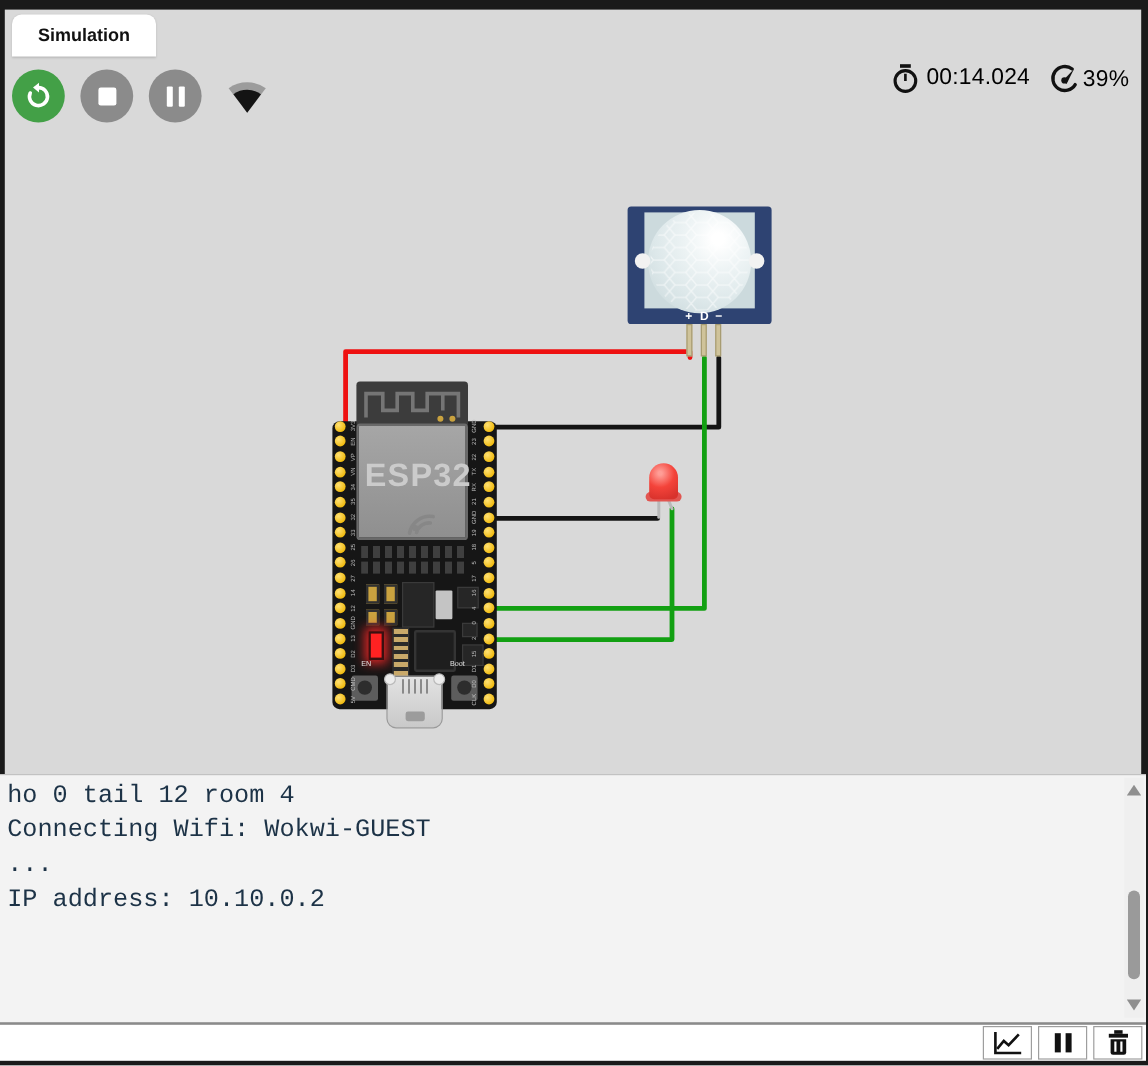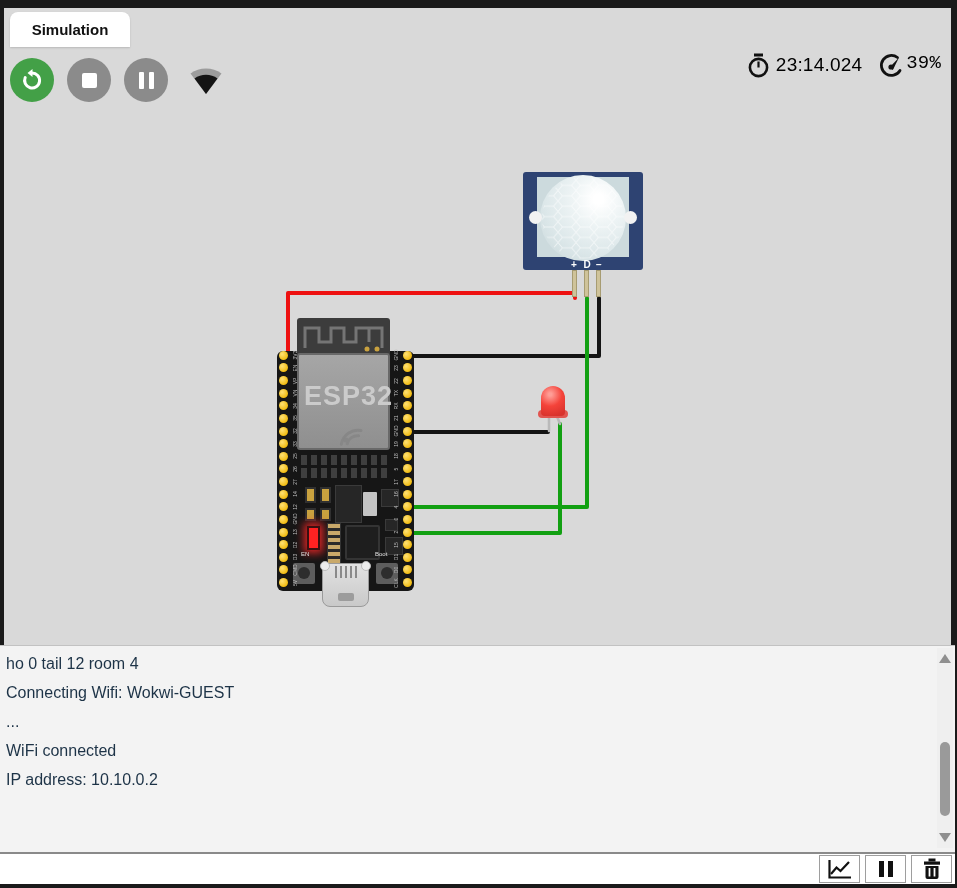--- a/index.html
+++ b/index.html
@@ -16,21 +16,21 @@
   .cbtn.green { background:var(--c-accent_green,#43a047); }
   .cbtn.gray  { background:var(--c-button_gray,#8b8b8b); }
   .stop-square { width:15px; height:15px; background:#fff; border-radius:2px; }
   .pause-bars { display:flex; gap:5px; }
   .pause-bars i { display:block; width:5px; height:17px; background:#fff; border-radius:1px; }
   .wifi-ind { margin-left:6px; width:38px; height:32px; background:transparent; border:none; padding:0; cursor:pointer; }
 
   .stats { position:absolute; right:10px; top:44px; display:flex; align-items:center; gap:6px;
            font-size:19px; color:#000; }
   .stats .num { letter-spacing:.2px; }
-  .gauge-wrap { margin-left:10px; display:flex; align-items:flex-start; gap:2px;font-family:Liberation Mono, monospace; }
+  .gauge-wrap { margin-left:10px; display:flex; align-items:flex-end; gap:2px; }
 
   
   .circuit { position:absolute; inset:0; }
   .wires { position:absolute; left:0; top:0; }
 
   
   .pir { position:absolute; left:519px; top:164px; width:120px; height:98px; background:var(--c-pir_board_blue,#2e4372); border-radius:3px; }
   .pir .lens { position:absolute; left:14px; top:5px; width:92px; height:80px; background:#ccdadd; }
   .pir .dome { position:absolute; left:3px; top:-2px; width:86px; height:86px; border-radius:50%;
                background:radial-gradient(circle at 68% 28%, #ffffff 6%, #eef4f5 30%, #dde8ea 62%, #c7d6d9 100%); }
@@ -77,21 +77,21 @@
   .pin-col.right .pin-row { justify-content:flex-end; }
   .pin-dot { width:9px; height:9px; border-radius:50%; flex:0 0 9px;
              background:radial-gradient(circle at 35% 35%, #ffe175, #f0b90b 75%); }
   .pin-label { display:inline-block; width:14px; font-size:5px; color:#bdbdbd; text-align:center;
                transform:rotate(-90deg); white-space:nowrap; }
 
   
   .console { position:absolute; left:0; top:645px; width:955px; height:207px; background:var(--c-console_bg,#f3f3f3);
              border-top:1px solid #c2c2c2; }
   .console-text { position:absolute; left:6px; top:3px; right:22px; bottom:0;
-                  font-family:Liberation Sans, sans-serif; font-size:16px; line-height:29px;
+                  font-family:Liberation Mono, monospace; font-size:21px; line-height:29px;
                   color:var(--c-console_text,#1d3347); white-space:pre; overflow:hidden; }
   .scrollbar { position:absolute; right:2px; top:2px; width:16px; height:200px; background:#efefef; }
   .sb-arrow { position:absolute; left:2px; width:0; height:0; border-left:6px solid transparent; border-right:6px solid transparent; cursor:pointer; }
   .sb-arrow.up { top:6px; border-bottom:9px solid #8f8f8f; }
   .sb-arrow.down { bottom:6px; border-top:9px solid #8f8f8f; }
   .sb-thumb { position:absolute; left:3px; top:94px; width:10px; height:74px; border-radius:5px; background:#9a9a9a; cursor:pointer; }
 
   
   .toolbar { position:absolute; left:0; top:852px; width:955px; height:32px; background:#fff;
              border-top:2px solid #8a8a8a; display:flex; align-items:center; justify-content:flex-end; padding:0 3px; gap:5px; }
@@ -135,21 +135,21 @@
         </svg>
       </button>
     </div>
 
     <div class="stats">
       <svg width="23" height="25" viewBox="0 0 23 25">
         <rect x="7" y="0.5" width="9" height="3" fill="#111"></rect>
         <circle cx="11.5" cy="14.5" r="8.6" fill="none" stroke="#111" stroke-width="2.6"></circle>
         <line x1="11.5" y1="14.5" x2="11.5" y2="8.5" stroke="#111" stroke-width="2.2"></line>
       </svg>
-      <span class="num">23:14.024</span>
+      <span class="num">00:14.024</span>
       <span class="gauge-wrap">
         <svg width="26" height="26" viewBox="0 0 26 26">
           <path d="M22 18.5 A 10 10 0 1 1 19.5 5.5" fill="none" stroke="#111" stroke-width="2.8" stroke-linecap="round"></path>
           <path d="M11.5 15.5 L21 5.5 L14.8 18 Z" fill="#111"></path>
           <circle cx="13" cy="15" r="2.6" fill="#111"></circle>
         </svg>
         <span class="num">39%</span>
       </span>
     </div>
 
@@ -398,21 +398,21 @@
           </div>
       </div>
 
       <div class="led-flange"></div>
       <div class="led-body"></div>
 
     </div>
   </div>
 
   <div class="console">
-    <div class="console-text" id="console-lines"><div>ho 0 tail 12 room 4</div><div>Connecting Wifi: Wokwi-GUEST</div><div>...</div><div>WiFi connected</div><div>IP address: 10.10.0.2</div></div>
+    <div class="console-text" id="console-lines"><div>ho 0 tail 12 room 4</div><div>Connecting Wifi: Wokwi-GUEST</div><div>...</div><div>IP address: 10.10.0.2</div></div>
     <div class="scrollbar">
       <div class="sb-arrow up"></div>
       <div class="sb-thumb"></div>
       <div class="sb-arrow down"></div>
     </div>
   </div>
 
   <div class="toolbar">
     <input class="serial-input" type="text" value="" style="">
     <button class="tbtn">

